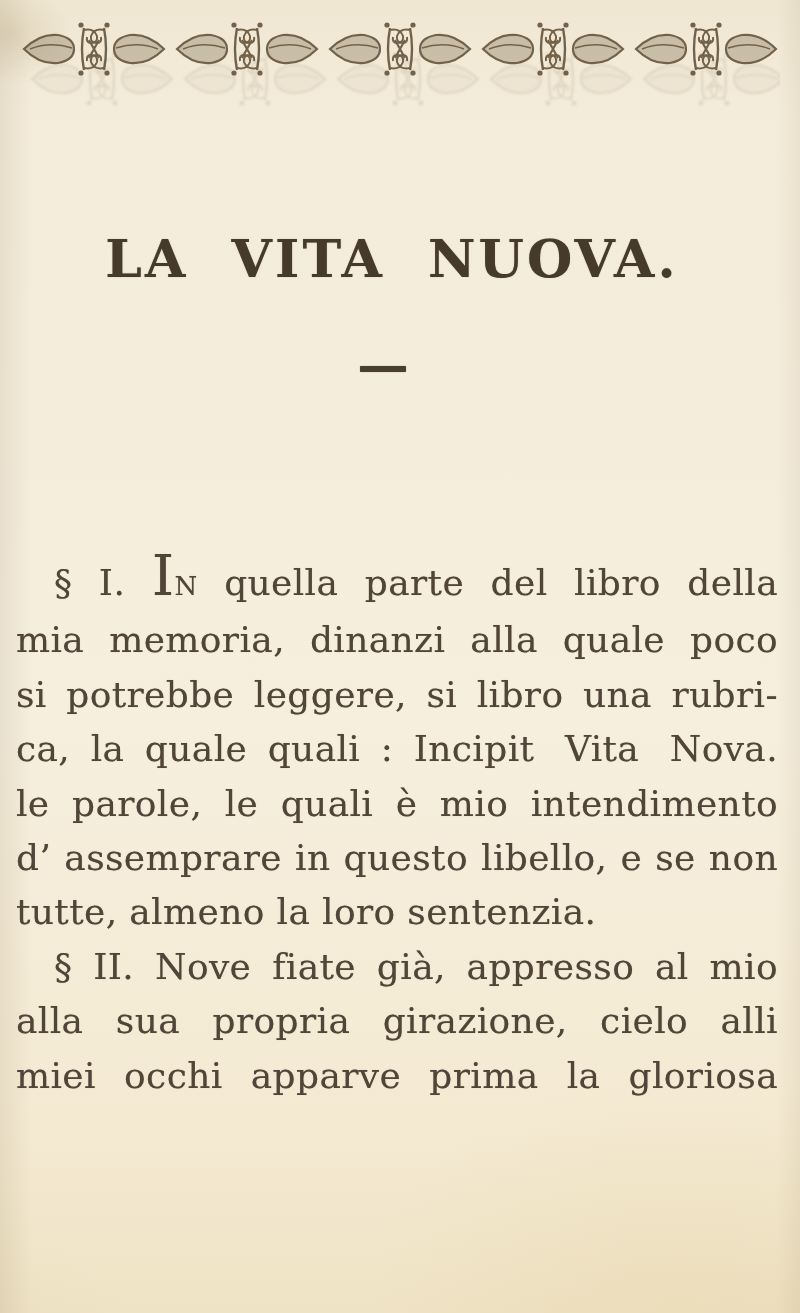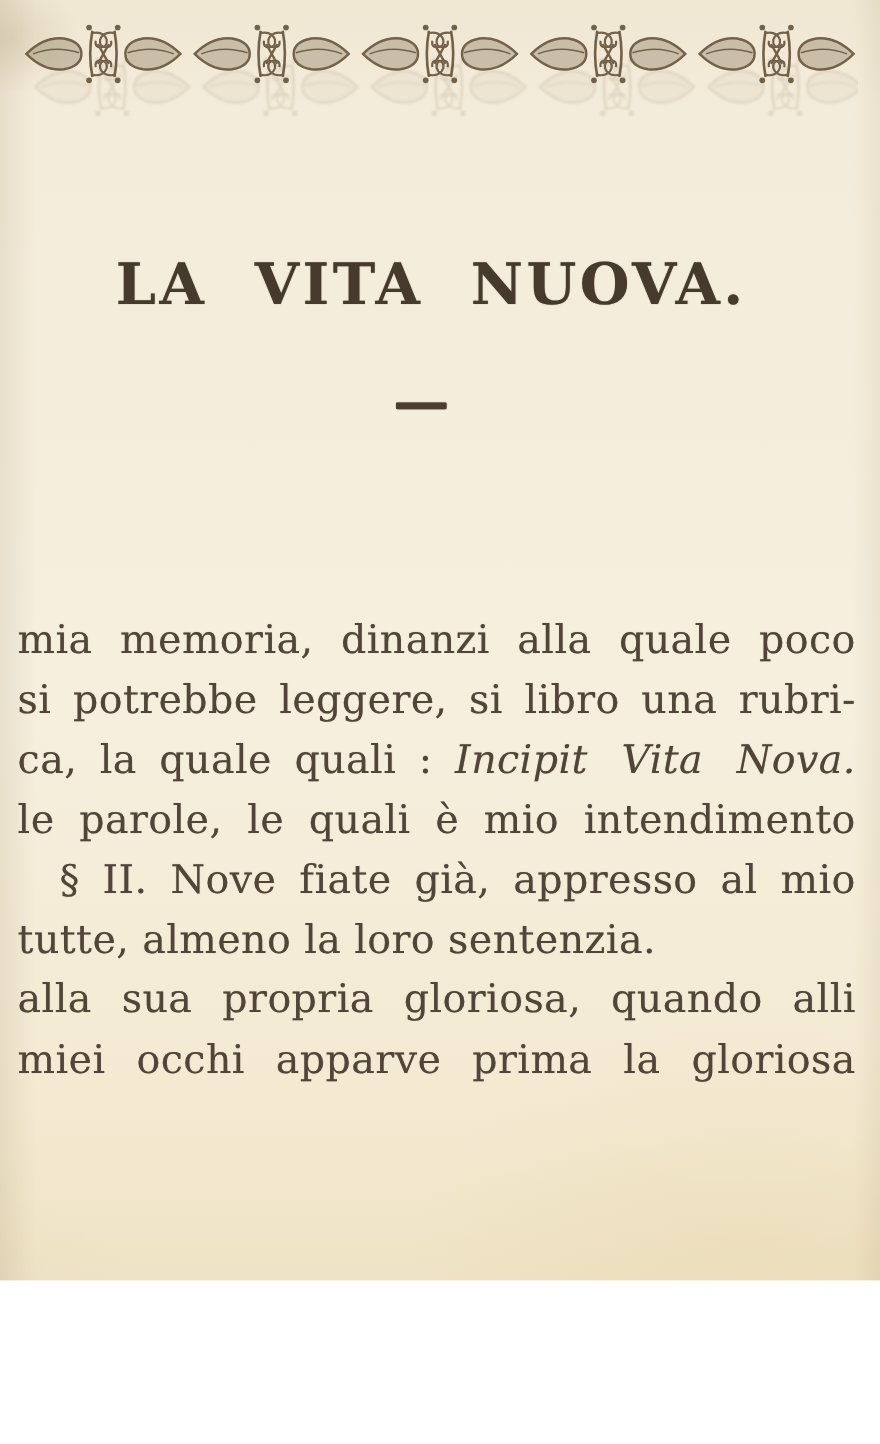--- a/index.html
+++ b/index.html
@@ -1,18 +1,18 @@
 <!DOCTYPE html>
 <html><head>
 <meta charset="utf-8">
 <style>
   html,body { margin:0; padding:0; }
   body { width:800px; height:1313px; }
   .page {
-    position:relative; width:800px; height:1164px; overflow:hidden;
+    position:relative; width:800px; height:1313px; overflow:hidden;
     font-family:"DejaVu Serif","Liberation Serif",serif;
     background:
       radial-gradient(90px 70px at 10px 35px, rgba(130,95,45,0.14), transparent 70%),
       radial-gradient(420px 300px at 85% 99%, rgba(205,170,90,0.10), transparent 75%),
       radial-gradient(140% 120% at 52% 40%, rgba(0,0,0,0) 55%, rgba(125,98,55,0.12) 100%),
       linear-gradient(90deg, rgba(115,90,55,0.10) 0, rgba(115,90,55,0) 4%, rgba(115,90,55,0) 97%, rgba(115,90,55,0.08) 100%),
       linear-gradient(180deg, #efe7d2 0%, #f4ecda 8%, #f6efde 55%, #f4ead2 86%, #efe3c5 100%);
   }
   .frieze { position:absolute; top:14px; left:20px; }
   .title {
@@ -28,21 +28,21 @@
   .bodytext {
     position:absolute; top:556px; left:16px; right:22px;
     color:#51453a; font-size:36px; line-height:54.4px; letter-spacing:0.01em;
     text-shadow:0 0 0.7px rgba(80,62,45,0.45);
   }
   .line { text-align:justify; }
   .line.j { text-align-last:justify; text-justify:inter-word; }
   .ind { text-indent:38px; }
   .initcap { font-size:1.58em; line-height:0; }
   .smallcap { font-size:0.72em; }
-  .it { font-style:italic; word-spacing:0.28em; }
+  .it { word-spacing:0.28em; }
 </style>
 </head>
 <body>
 
 <div class="page">
 
   <svg class="frieze" width="760" height="96" viewBox="0 0 760 96">
     <defs>
       <filter id="gb">
           <feGaussianBlur stdDeviation="1.2"></feGaussianBlur>
@@ -77,24 +77,26 @@
         <use href="#funit" x="612" y="4"></use>
     </g>
   </svg>
 
   <h1 class="title">LA VITA NUOVA.</h1>
 
   <div class="rule"></div>
 
   <div class="bodytext">
 
+    <div class="line j ind"><span>§ I. </span><span class="initcap">I</span><span class="smallcap">N</span><span> quella parte del libro della</span></div>
     <div class="line j">mia memoria, dinanzi alla quale poco</div>
     <div class="line j">si potrebbe leggere, si libro una rubri-</div>
     <div class="line j"><span>ca, la quale quali : </span><span class="it">Incipit Vita Nova.</span></div>
     <div class="line j">le parole, le quali è mio intendimento</div>
+    <div class="line j">d’ assemprare in questo libello, e se non</div>
+    <div class="line">tutte, almeno la loro sentenzia.</div>
+
     <div class="line j ind">§ II. Nove fiate già, appresso al mio</div>
-
-    <div class="line">tutte, almeno la loro sentenzia.</div>
-    <div class="line j">alla sua propria gloriosa, quando alli</div>
+    <div class="line j">alla sua propria girazione, cielo alli</div>
     <div class="line j">miei occhi apparve prima la gloriosa</div>
 
   </div>
 </div>
 
 </body></html>

